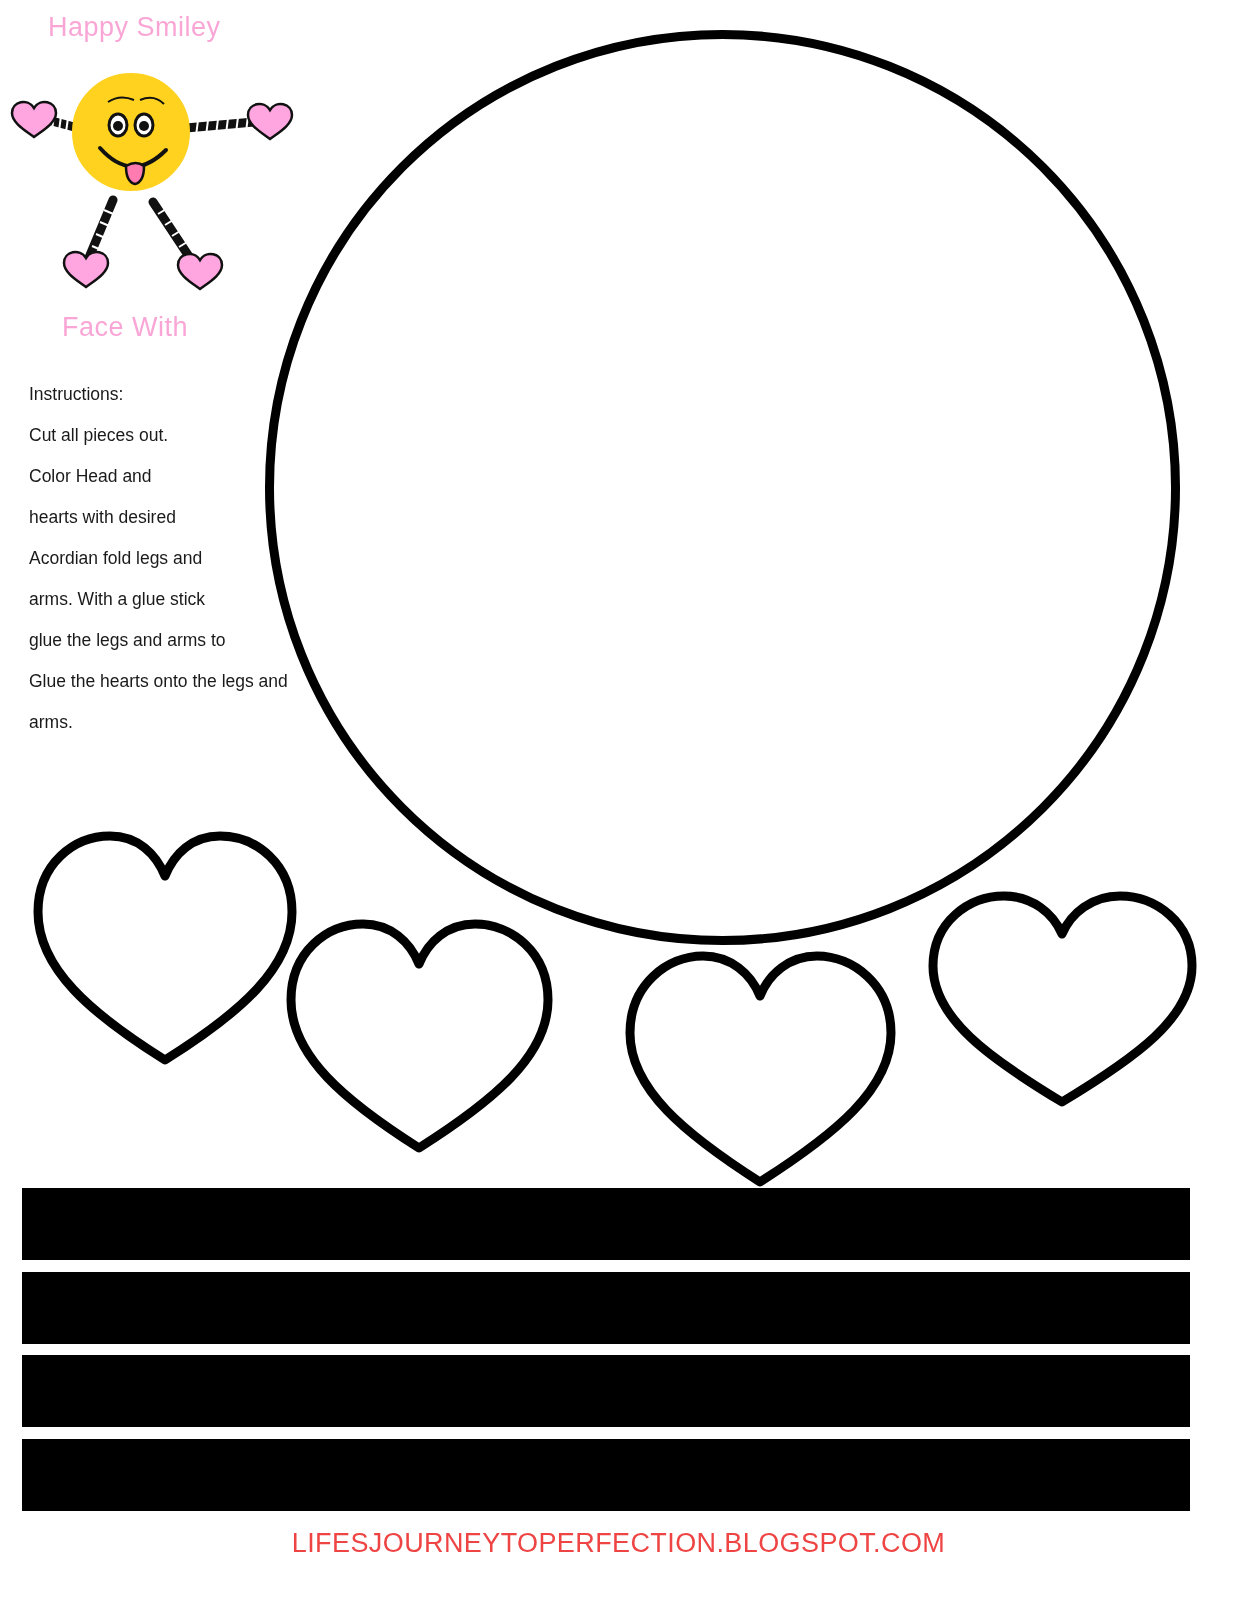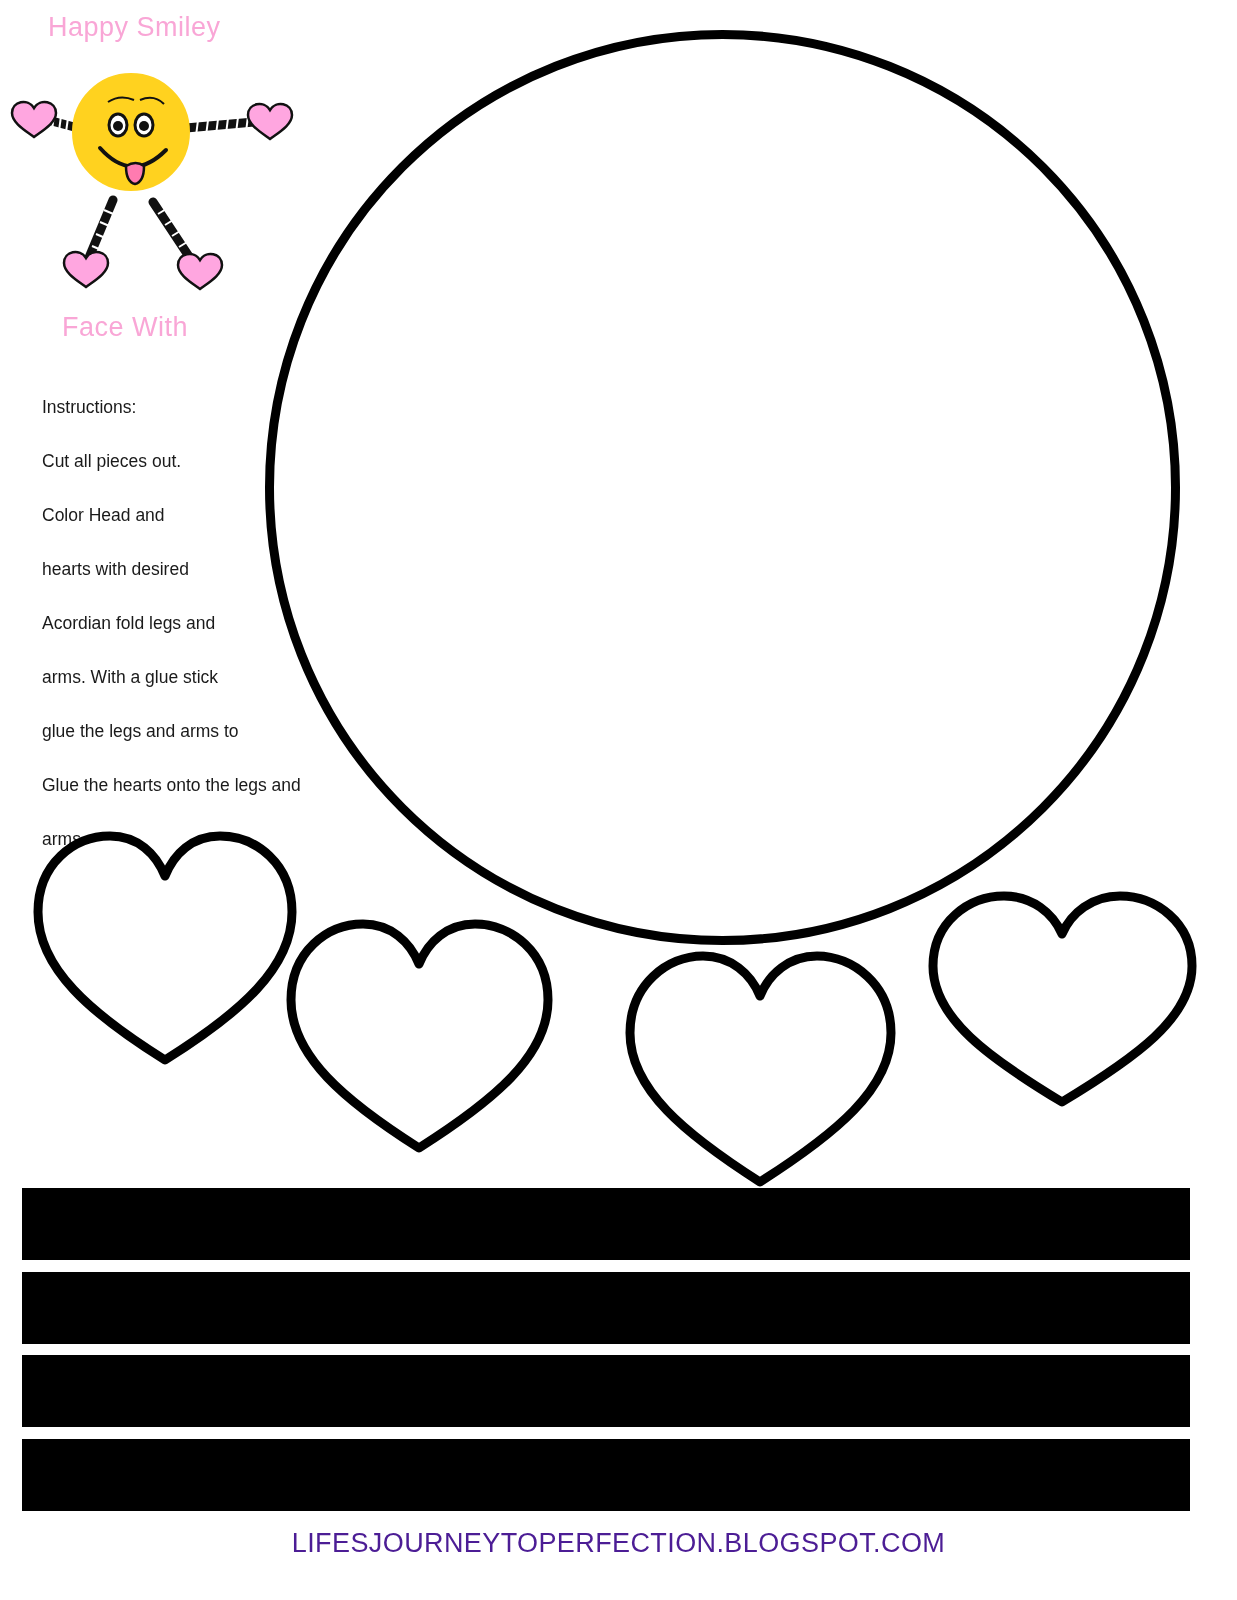--- a/index.html
+++ b/index.html
@@ -52,21 +52,21 @@
   .instructions {
     position: absolute;
     left: 26px;
     top: 372px;
     width: 320px;
     font-size: 17.5px;
     color: #1a1a1a;
     line-height: 38px;
   }
   .instructions p {
-    margin: 16px;
+    margin: 3px;
   }
 
   
   .head-circle {
     position: absolute;
     left: 265px;
     top: 30px;
     width: 915px;
     height: 915px;
     border: 9px solid #000000;
@@ -102,21 +102,21 @@
   .strip-4 { top: 1439px; height: 72px; }
 
   
   .footer {
     position: absolute;
     left: 0;
     top: 1528px;
     width: 1237px;
     text-align: center;
     font-size: 27px;
-    color: #4c1d95;
+    color: #ef4444;
     letter-spacing: 0.4px;
   }
 </style>
 </head>
 <body>
 
 <div id="page">
 
   <div class="title-line1">Happy Smiley</div>
   <div class="title-line2">Face With</div>

